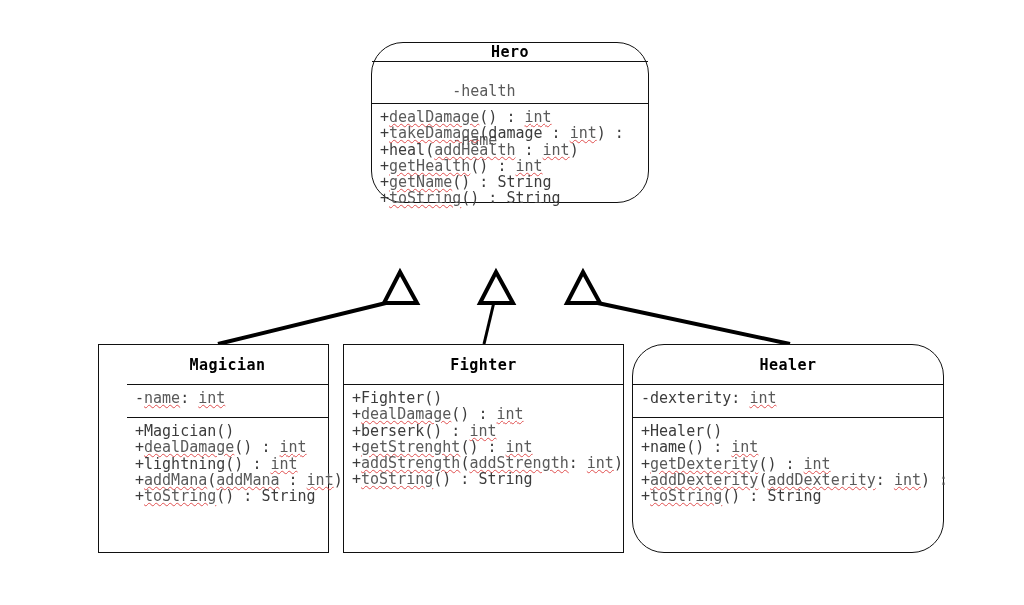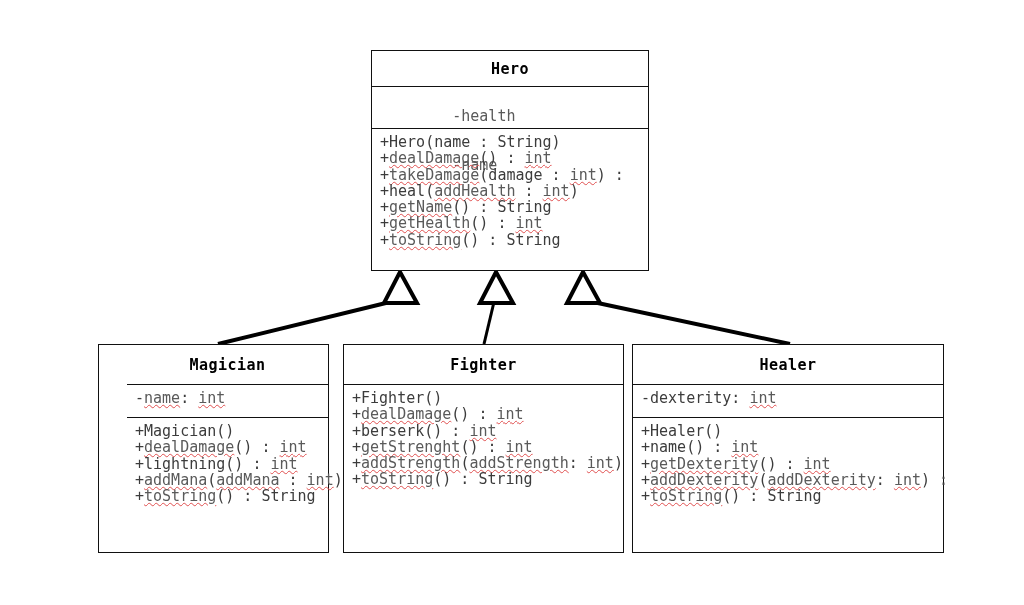--- a/index.html
+++ b/index.html
@@ -81,37 +81,36 @@
 
     <line x1="494" y1="302" x2="484" y2="344" stroke="#000000" stroke-width="3"></line>
 
     <line x1="593" y1="302" x2="790" y2="344" stroke="#000000" stroke-width="4"></line>
 
     <polygon points="400,272 417,303 384,303" fill="#ffffff" stroke="#000000" stroke-width="4" stroke-linejoin="miter"></polygon>
     <polygon points="496,272 513,303 480,303" fill="#ffffff" stroke="#000000" stroke-width="4" stroke-linejoin="miter"></polygon>
     <polygon points="583,272 600,303 567,303" fill="#ffffff" stroke="#000000" stroke-width="4" stroke-linejoin="miter"></polygon>
   </svg>
 
-  <div class="uml-class" style="left:371px; top:50px; width:278px; height:221px;">
+  <div class="uml-class" style="left:371px; top:42px; width:278px; height:161px;border-radius:32px;">
     <div class="class-title" style="height:36px;">Hero</div>
     <div class="class-attrs" style="height:42px;">
       <div class="member">
         <span>-health</span>
       </div>
       <div class="member">
         <span>-name</span>
       </div>
     </div>
     <div class="class-methods">
-        <div class="member"><span class="dark">+Hero(name : String)</span></div>
         <div class="member"><span class="dark">+</span><span class="sq">dealDamage</span><span class="dark">() : </span><span class="sq">int</span></div>
         <div class="member"><span class="dark">+</span><span class="sq">takeDamage</span><span class="dark">(damage : </span><span class="sq">int</span><span class="dark">) :</span></div>
         <div class="member"><span class="dark">+heal(</span><span class="sq">addHealth</span><span class="dark"> : </span><span class="sq">int</span><span class="dark">)</span></div>
+        <div class="member"><span class="dark">+</span><span class="sq">getHealth</span><span class="dark">() : </span><span class="sq">int</span></div>
         <div class="member"><span class="dark">+</span><span class="sq">getName</span><span class="dark">() : String</span></div>
-        <div class="member"><span class="dark">+</span><span class="sq">getHealth</span><span class="dark">() : </span><span class="sq">int</span></div>
         <div class="member"><span class="dark">+</span><span class="sq">toString</span><span class="dark">() : String</span></div>
       </div>
   </div>
 
   <div class="uml-class" style="left:98px; top:344px; width:231px; height:209px;padding-left:28px;">
     <div class="class-title" style="height:40px;">Magician</div>
     <div class="class-attrs" style="height:33px;">
         <div class="member"><span class="dark">-</span><span class="sq">name</span><span class="dark">: </span><span class="sq">int</span></div>
       </div>
     <div class="class-methods">
@@ -128,21 +127,21 @@
     <div class="class-methods">
         <div class="member"><span class="dark">+Fighter()</span></div>
         <div class="member"><span class="dark">+</span><span class="sq">dealDamage</span><span class="dark">() : </span><span class="sq">int</span></div>
         <div class="member"><span class="dark">+berserk() : </span><span class="sq">int</span></div>
         <div class="member"><span class="dark">+</span><span class="sq">getStrenght</span><span class="dark">() : </span><span class="sq">int</span></div>
         <div class="member"><span class="dark">+</span><span class="sq">addStrength</span><span class="dark">(</span><span class="sq">addStrength</span><span class="dark">: </span><span class="sq">int</span><span class="dark">) :</span></div>
         <div class="member"><span class="dark">+</span><span class="sq">toString</span><span class="dark">() : String</span></div>
       </div>
   </div>
 
-  <div class="uml-class" style="left:632px; top:344px; width:312px; height:209px;">
+  <div class="uml-class" style="left:632px; top:344px; width:312px; height:209px;border-radius:32px;">
     <div class="class-title" style="height:40px;">Healer</div>
     <div class="class-attrs" style="height:33px;">
         <div class="member"><span class="dark">-dexterity: </span><span class="sq">int</span></div>
       </div>
     <div class="class-methods">
         <div class="member"><span class="dark">+Healer()</span></div>
         <div class="member"><span class="dark">+name() : </span><span class="sq">int</span></div>
         <div class="member"><span class="dark">+</span><span class="sq">getDexterity</span><span class="dark">() : </span><span class="sq">int</span></div>
         <div class="member"><span class="dark">+</span><span class="sq">addDexterity</span><span class="dark">(</span><span class="sq">addDexterity</span><span class="dark">: </span><span class="sq">int</span><span class="dark">) :</span></div>
         <div class="member"><span class="dark">+</span><span class="sq">toString</span><span class="dark">() : String</span></div>

